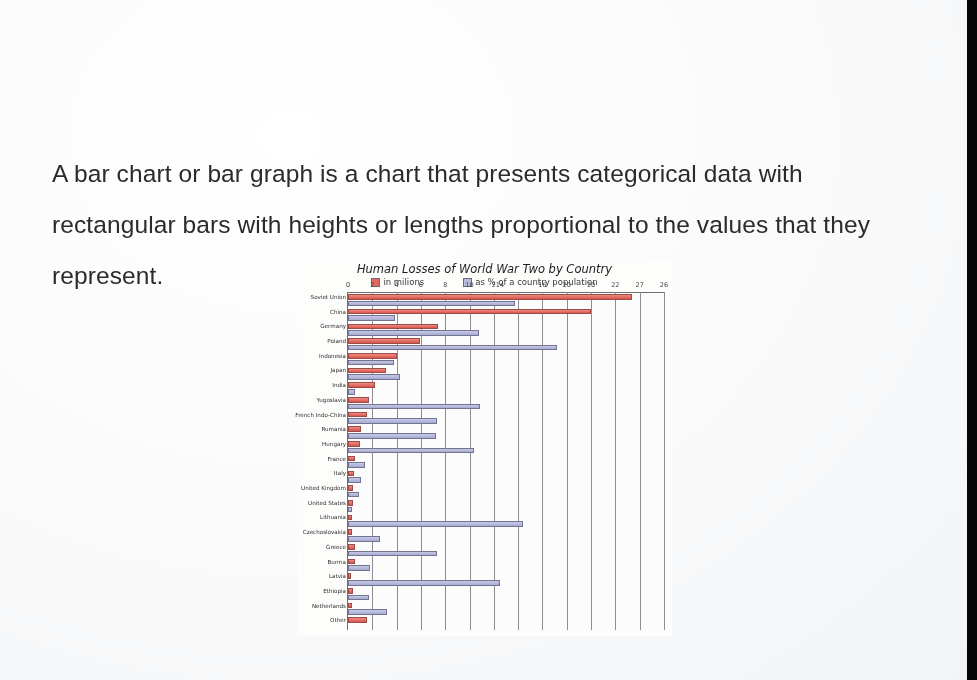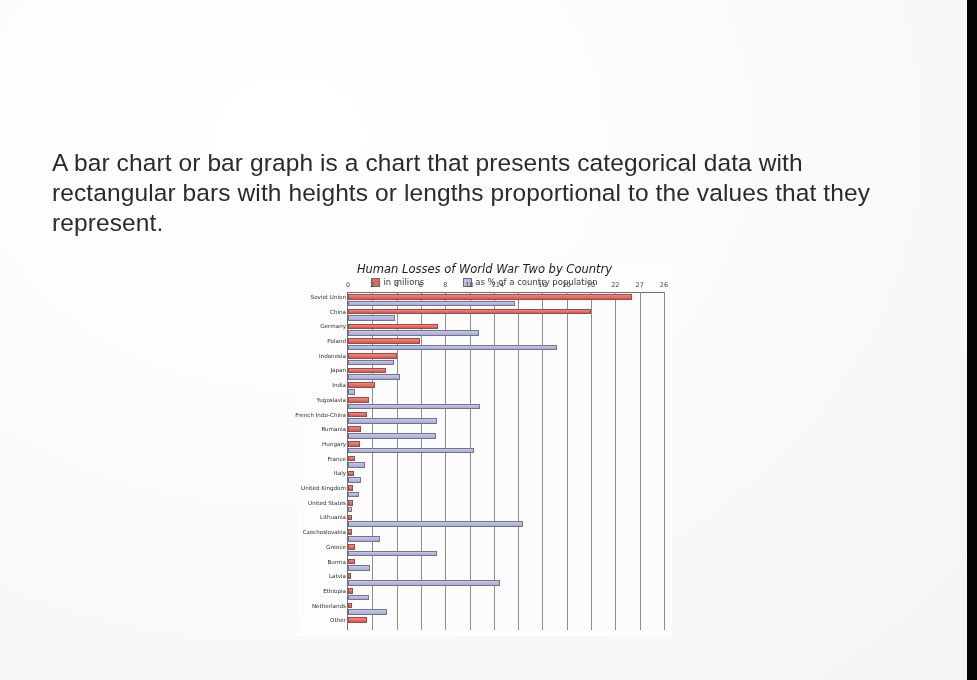--- a/index.html
+++ b/index.html
@@ -42,21 +42,21 @@
     letter-spacing: 0.3px;
     color: #111111;
   }
   .body-text {
     position: absolute;
     left: 52px;
     top: 148px;
     width: 845px;
     font-family: "Liberation Sans", sans-serif;
     font-size: 24.5px;
-    line-height: 30px;
+    line-height: 51px;
     color: #2b2b2b;
     letter-spacing: 0.1px;
   }
   .source-link {
     position: absolute;
     left: 0;
     top: 645px;
     width: 967px;
     text-align: center;
     font-family: "Liberation Sans", sans-serif;

